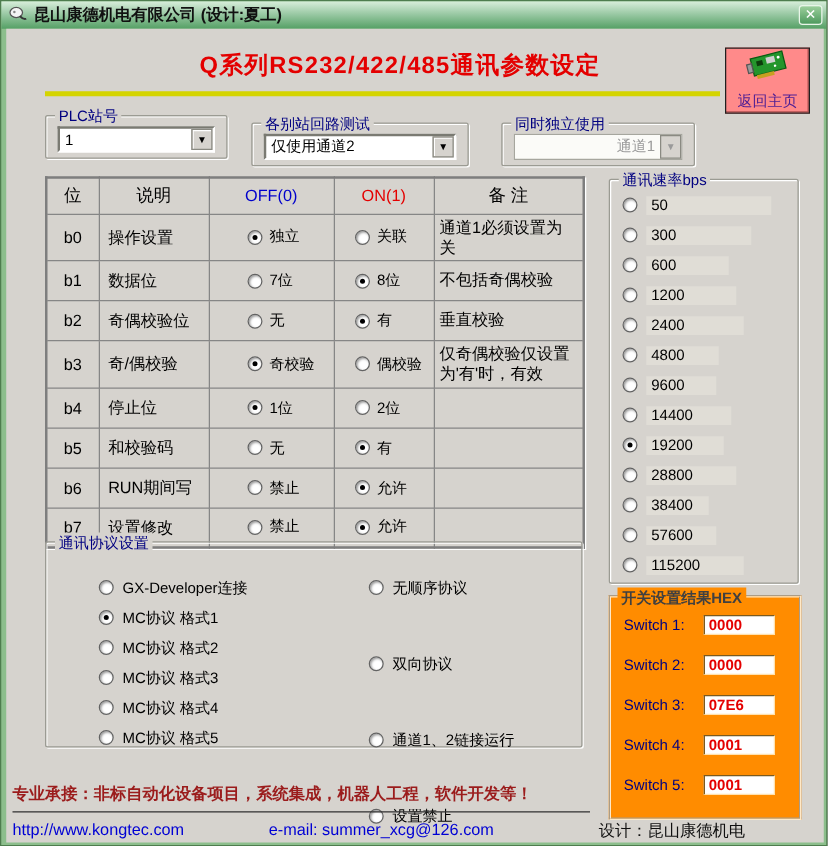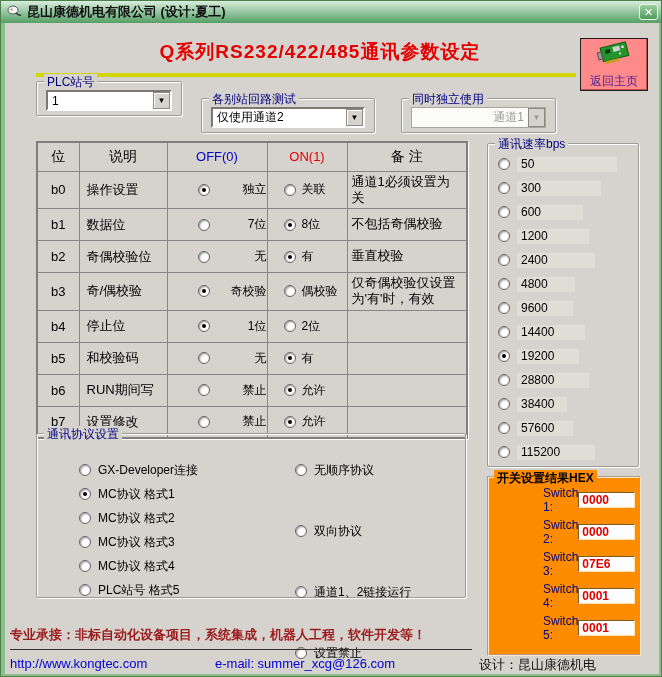--- a/index.html
+++ b/index.html
@@ -32,21 +32,21 @@
     background:#ff8a8a; border:1px solid #202020; box-shadow:inset -1px -1px 0 #b05050;
     display:flex; flex-direction:column; align-items:center; justify-content:center; cursor:pointer; }
   .home-btn .lbl{ font-size:12px; color:#4c1d95; margin-top:1px; }
 
   
   .groupbox{ position:absolute; border:1px solid #9b9b93; border-radius:2px;
     box-shadow:inset 1px 1px 0 #ffffff, 1px 1px 0 #ffffff; }
   .grouplabel{ position:absolute; top:-8px; left:7px; background:#d6d3ce; padding:0 3px;
     font-size:12px; color:#000080; white-space:nowrap; }
 
-  .gb-plc{ left:31px; top:58px; width:146px; height:35px; }
+  .gb-plc{ left:31px; top:69px; width:146px; height:35px; }
   .gb-mode{ left:196px; top:75px; width:174px; height:35px; }
   .gb-ind{ left:396px; top:75px; width:155px; height:35px; }
 
   
   .combo{ position:absolute; left:9px; top:8px; right:9px; height:21px; background:#fff;
     border-top:2px solid #7a7a72; border-left:2px solid #7a7a72;
     border-bottom:2px solid #ffffff; border-right:2px solid #ffffff;
     display:flex; align-items:center; cursor:pointer; }
   .combo .val{ flex:1; font-size:12px; color:#000; padding:0 4px; white-space:nowrap; overflow:hidden; }
   .combo .arrow{ width:17px; height:100%; background:#d6d3ce; border:1px solid #8a8a82;
@@ -62,21 +62,21 @@
     box-shadow:1px 1px 0 #fff; }
   .bit-table th,.bit-table td{ border:1px solid #868686; overflow:hidden; }
   .bit-table th{ height:29px; font-size:14px; font-weight:normal; color:#000; }
   .bit-table th.off-h{ color:#0000cc; font-size:13px; }
   .bit-table th.on-h{ color:#e40000; font-size:13px; }
   .bit-table td{ height:32px; font-size:13px; color:#000; }
   .c-bit{ text-align:center; font-size:12px; }
   .c-desc{ padding-left:7px; }
   .c-note{ font-size:12px; padding:2px 4px; line-height:1.25; }
   .opt{ display:flex; align-items:center; gap:6px; cursor:pointer; }
-  .c-off .opt{ padding-left:30px;justify-content:space-between; } .c-on .opt{ padding-left:16px; }
+  .c-off .opt{ padding-left:30px; } .c-on .opt{ padding-left:16px; }
   .rlabel{ font-size:12px; color:#000; white-space:nowrap; }
 
   .radio{ width:12px; height:12px; border-radius:50%; background:#fff;
     border:1px solid #636363; box-shadow:inset 1px 1px 2px rgba(0,0,0,.4);
     position:relative; flex:none; }
   .radio.checked::after{ content:""; position:absolute; left:3px; top:3px; width:4px;
     height:4px; border-radius:50%; background:#000; }
 
   
   .gb-baud{ left:482px; top:120px; width:152px; height:324px; }
@@ -95,24 +95,24 @@
   
   .gb-proto{ left:31px; top:410px; width:430px; height:165px; }
   .proto-col{ position:absolute; top:28px; display:flex; flex-direction:column; gap:8px; }
   .proto-left{ left:42px; } .proto-right{ left:258px;gap:45px; }
   .proto-item{ display:flex; align-items:center; gap:7px; height:16px; cursor:pointer; }
 
   
   .switch-box{ position:absolute; left:482px; top:453px; width:154px; height:180px;
     background:#ff8c00; border:2px groove #ffe9c8; }
   .switch-title{ position:absolute; top:-8px; left:5px; background:#ff8c00; padding:0 3px;
-    font-size:12px; font-weight:bold; color:#000000; white-space:nowrap; }
+    font-size:12px; font-weight:bold; color:#404040; white-space:nowrap; }
   .switch-list{ position:absolute; left:10px; top:14px; right:8px; display:flex;
     flex-direction:column; gap:16px; }
-  .switch-row{ display:flex; align-items:center; height:16px;margin-left:44px; }
+  .switch-row{ display:flex; align-items:center; height:16px; }
   .switch-row .slabel{ width:64px; font-size:12px; color:#000080; }
   .hexval{ width:57px; height:16px; background:#fff; color:#e40000; font-size:12px;
     font-weight:bold; font-family:"Liberation Sans","DejaVu Sans",sans-serif;
     border-top:1px solid #7a5a20; border-left:1px solid #7a5a20;
     border-bottom:1px solid #ffe2b0; border-right:1px solid #ffe2b0; padding:0 3px; }
 
   
   .promo{ position:absolute; left:5px; top:603px; width:470px; font-size:13px;
     font-weight:bold; color:#9b1c1c; }
   .bottom-rule{ position:absolute; left:5px; top:626px; width:462px; height:1px;
@@ -418,21 +418,21 @@
           <div class="proto-item">
     <span class="radio"></span>
     <span class="rlabel">MC协议 格式3</span>
   </div>
           <div class="proto-item">
     <span class="radio"></span>
     <span class="rlabel">MC协议 格式4</span>
   </div>
           <div class="proto-item">
     <span class="radio"></span>
-    <span class="rlabel">PLC站号 格式5</span>
+    <span class="rlabel">MC协议 格式5</span>
   </div>
         </div>
       <div class="proto-col proto-right">
           <div class="proto-item">
     <span class="radio"></span>
     <span class="rlabel">无顺序协议</span>
   </div>
           <div class="proto-item">
     <span class="radio"></span>
     <span class="rlabel">双向协议</span>

